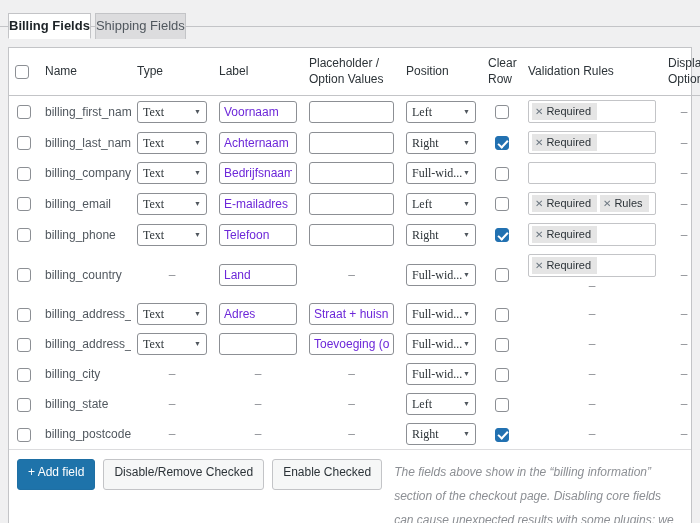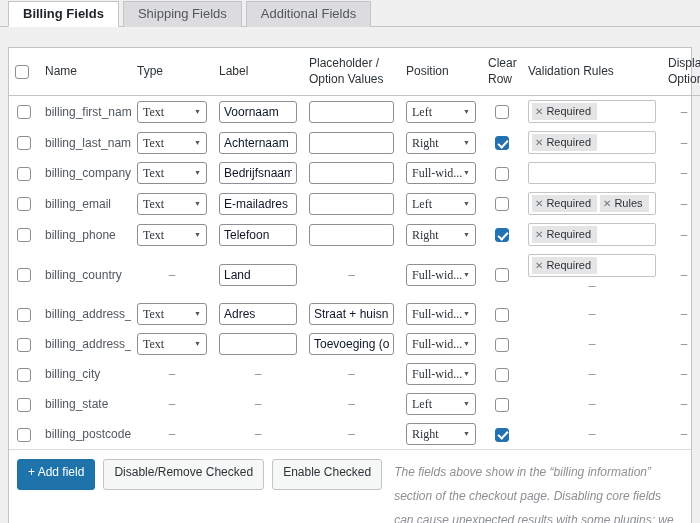--- a/index.html
+++ b/index.html
@@ -40,29 +40,29 @@
     height: 27px;
     padding-left: 8px;
     border-bottom: 1px solid #c3c4c7;
     background: #f0f0f1;
     display: flex;
     align-items: flex-end;
   }
   .tab {
     height: 26px;
     line-height: 24px;
-    padding: 0 14px;
+    padding: 0 0;
     margin-right: 4px;
     border: 1px solid #c3c4c7;
     border-bottom: none;
     background: #dcdcde;
     color: #50575e;
     font-size: 13px;
     position: relative;
-    top: 1px;
+    top: 13px;
   }
   .tab.active {
     background: #fff;
     color: #1d2327;
     font-weight: bold;
     border-bottom: 1px solid #fff;
   }
 
   
   #table-panel {
@@ -126,21 +126,21 @@
   
   input.txt {
     width: 100%;
     height: 22px;
     padding: 1px 4px;
     border: 1px solid #8c8f94;
     border-radius: 3px;
     background: #fff;
     font-family: "Liberation Sans", sans-serif;
     font-size: 12px;
-    color: #0f172a;
+    color: #6d28d9;
     outline: none;
   }
   select.sel, .sel {
     position: relative;
     width: 100%;
     height: 22px;
     padding: 1px 16px 1px 5px;
     border: 1px solid #8c8f94;
     border-radius: 3px;
     background: #fff;
@@ -252,21 +252,20 @@
 <body>
 
 <div id="help-button">
   <span>Help</span>
   <span class="caret">▼</span>
 </div>
 
 <div id="tab-bar">
   <div class="tab active">Billing Fields</div>
   <div class="tab">Shipping Fields</div>
-  <div class="tab">Additional Fields</div>
 </div>
 
 <div id="table-panel">
   <table class="fields-table">
     <thead>
       <tr>
         <th class="col-cb th-cb">
           <span class="cb"></span>
         </th>
         <th class="col-name">Name</th>

